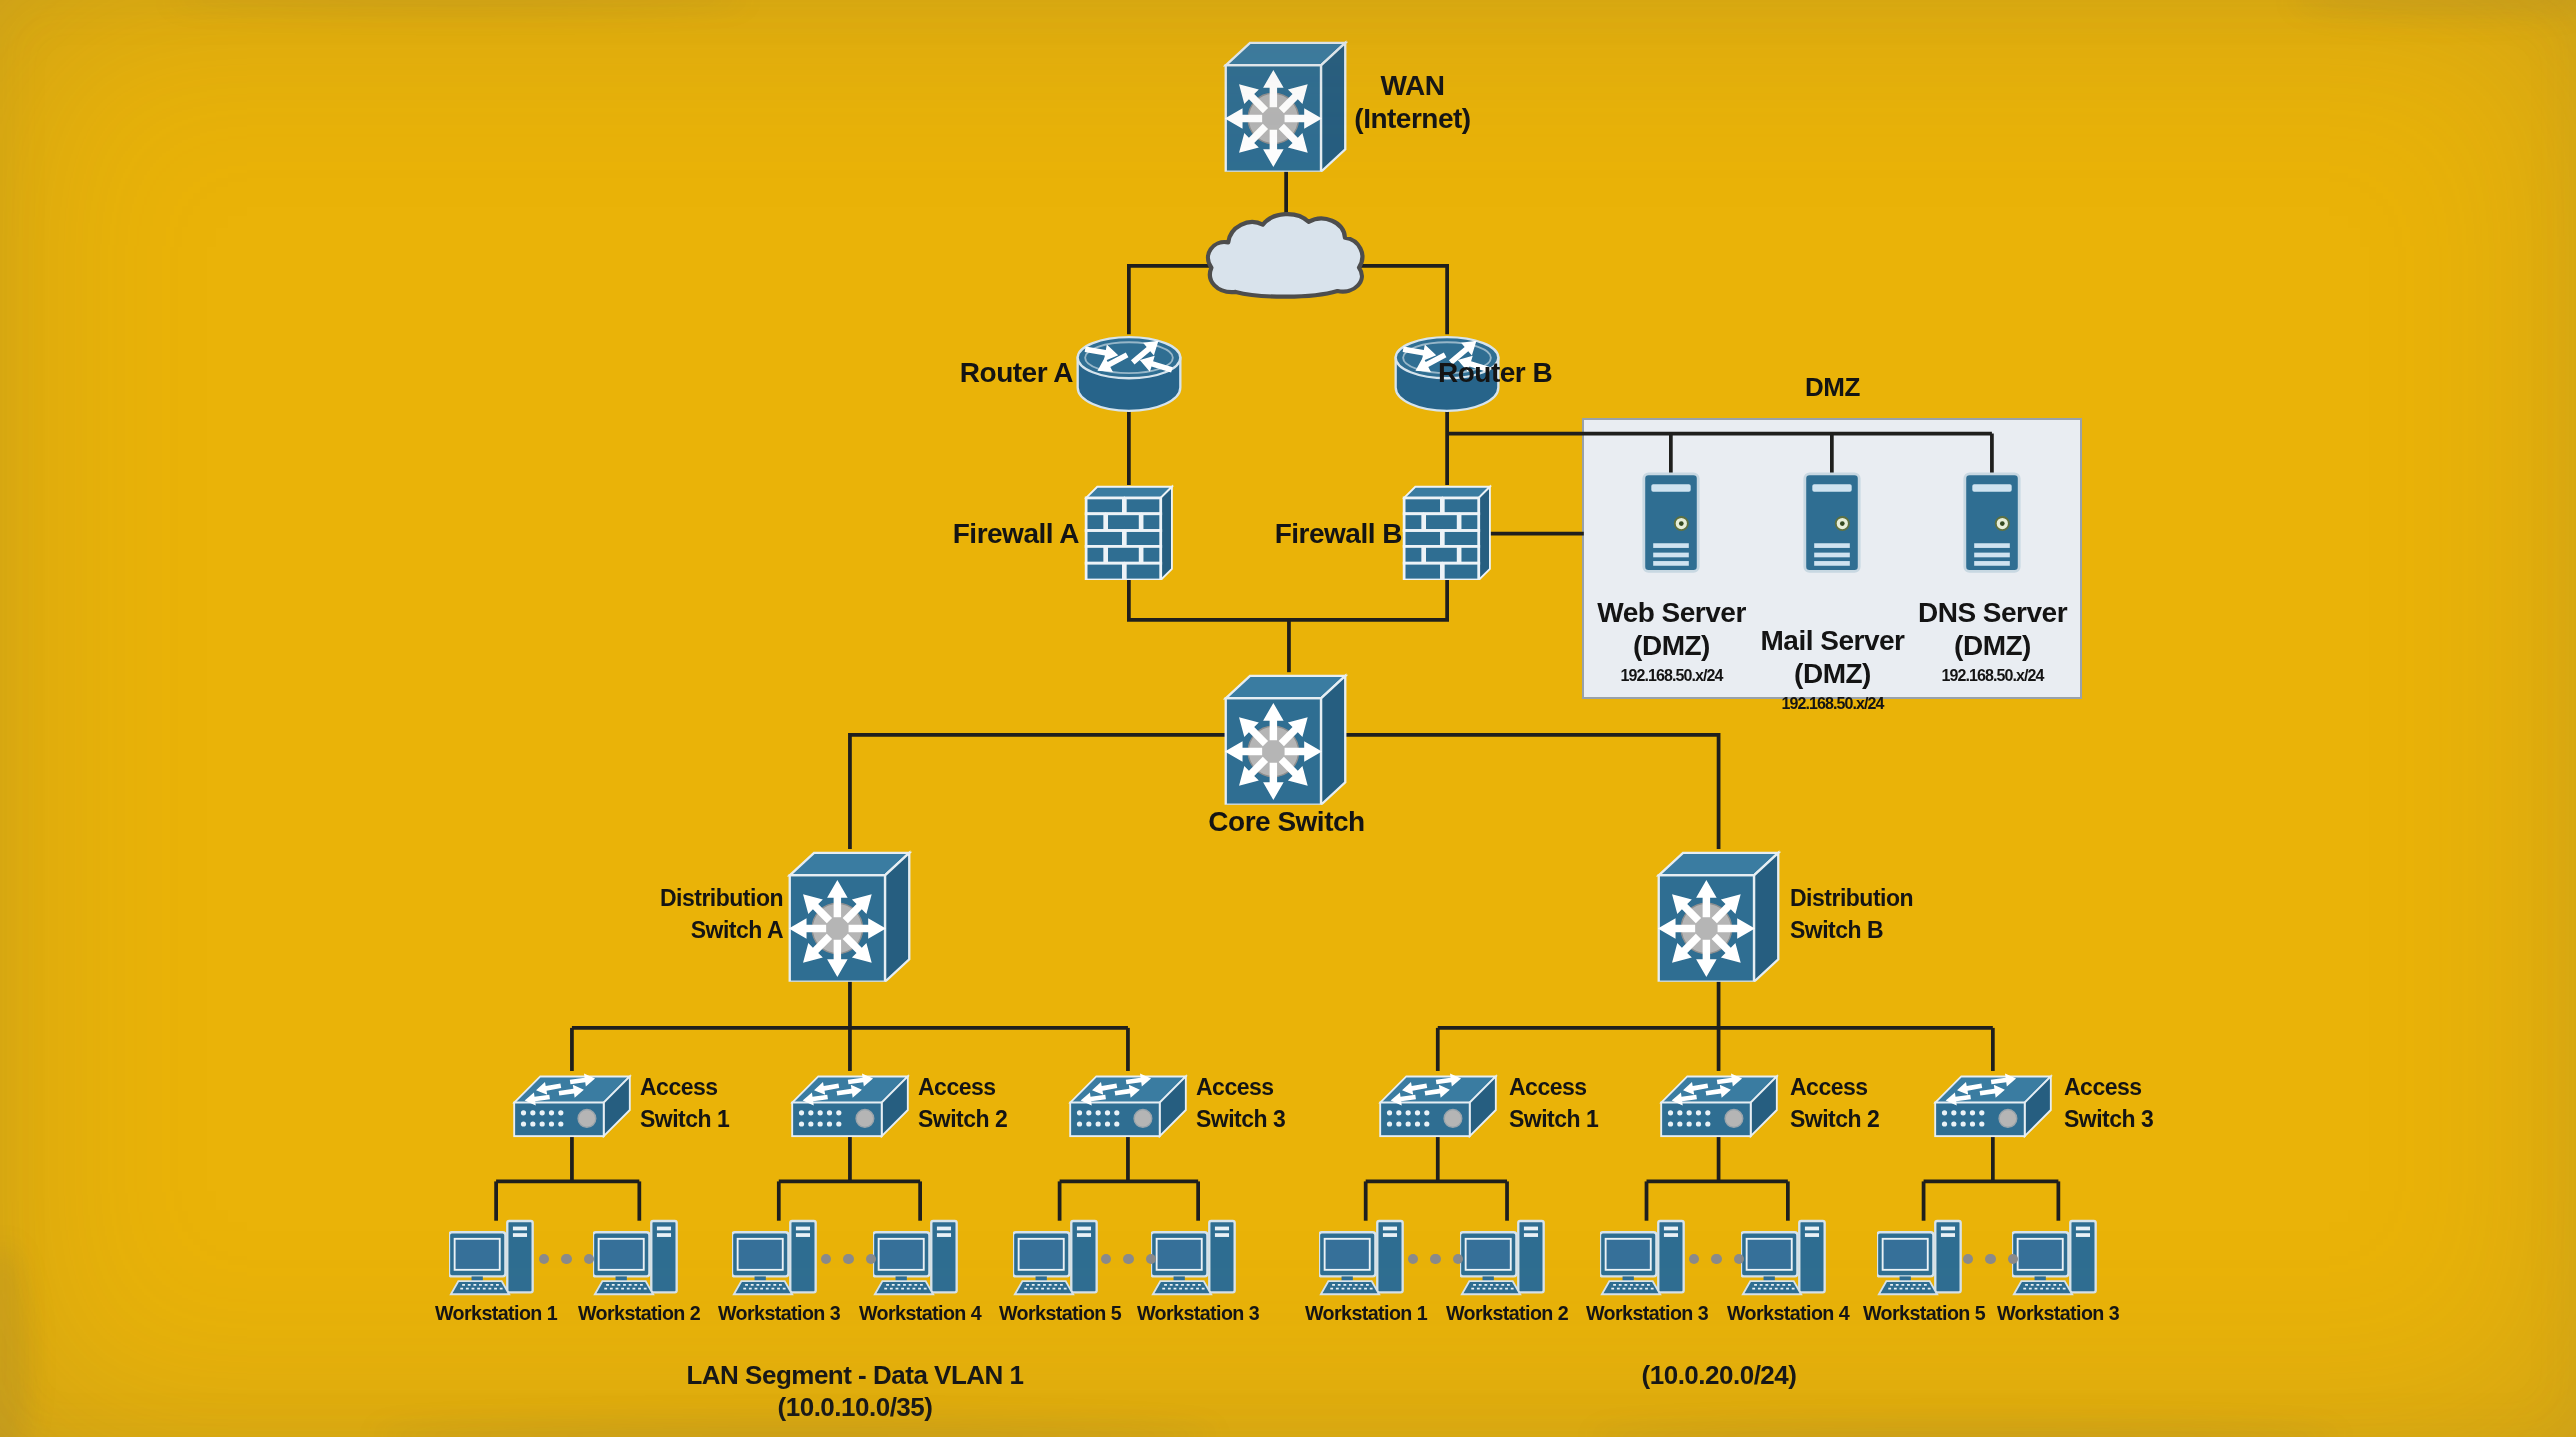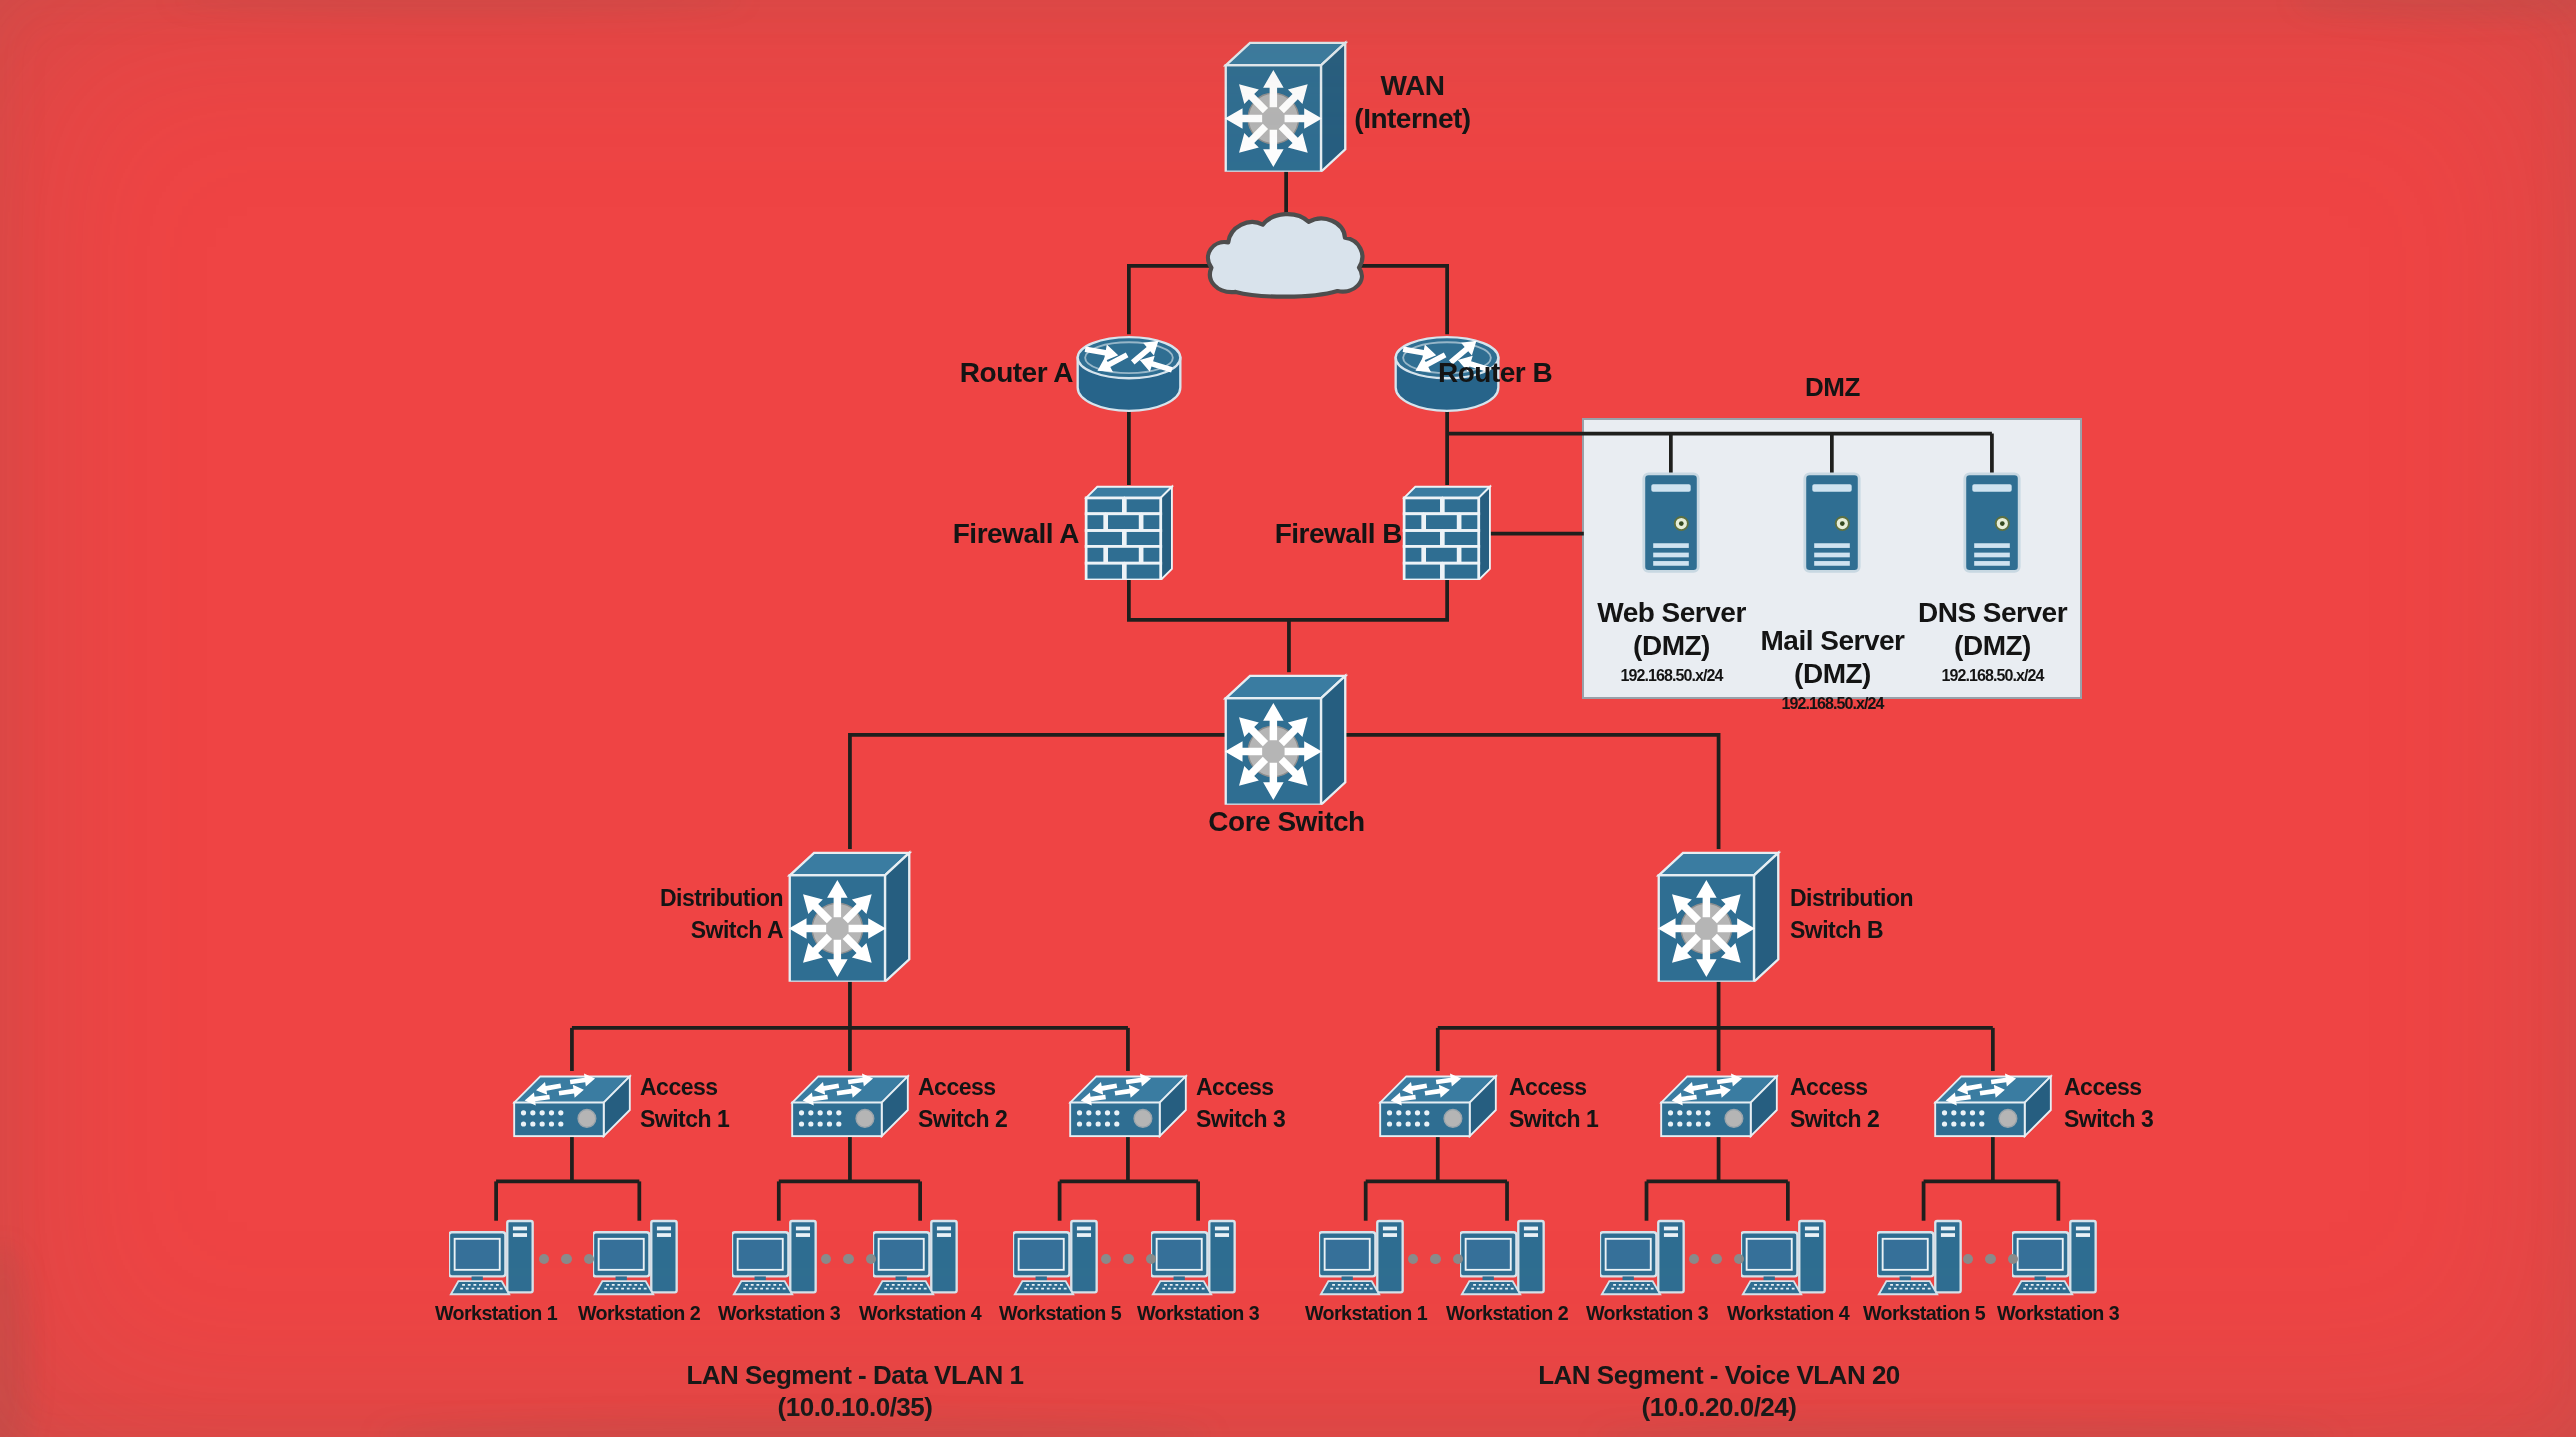--- a/index.html
+++ b/index.html
@@ -1,18 +1,18 @@
 <!DOCTYPE html>
 <html style="font-size:15px"><head>
 <meta charset="utf-8">
 <style>
   html,body{margin:0;padding:0;background:#ffffff;}
   .canvas{
     position:relative;width:2576px;height:1438px;overflow:hidden;
-    background:#ef4444;
+    background:#eab308;
     font-family:"Liberation Sans", sans-serif;
   }
   .vignette{position:absolute;inset:0;z-index:5;pointer-events:none;
     box-shadow:inset 0 0 206px rgba(105,98,88,.22), inset 0 0 56px rgba(120,112,100,.08);}
   .smudge{position:absolute;z-index:0;background:rgba(95,90,80,.10);filter:blur(13px);border-radius:50%;}
   .dmzbox{position:absolute;z-index:1;background:#e9edf2;border:2.8px solid #99a1a9;box-sizing:border-box;}
   .wires{position:absolute;left:0;top:0;z-index:2;}
   .wires path{stroke:#1f1f1d;stroke-width:4;fill:none;}
   .icon{position:absolute;z-index:3;}
   .lbl{position:absolute;z-index:4;font-weight:700;color:#141414;letter-spacing:-0.5px;
@@ -393,18 +393,17 @@
   <div class="lbl ws" style="left:1572px;top:1301px;width:150px;">Workstation 3</div>
   <div class="lbl ws" style="left:1713px;top:1301px;width:150px;">Workstation 4</div>
   <div class="lbl ws" style="left:1849px;top:1301px;width:150px;">Workstation 5</div>
   <div class="lbl ws" style="left:1983px;top:1301px;width:150px;">Workstation 3</div>
 
   <div class="lbl lan" style="left:621px;top:1359px;width:468px;">
     <span class="bl">LAN Segment - Data VLAN 1</span>
     <span class="bl">(10.0.10.0/35)</span>
   </div>
   <div class="lbl lan" style="left:1485px;top:1359px;width:468px;">
-    <span class="bl">LAN Segment - Voice VLAN 20</span>
     <span class="bl">(10.0.20.0/24)</span>
   </div>
 
 </div>
 
 
 </body></html>

